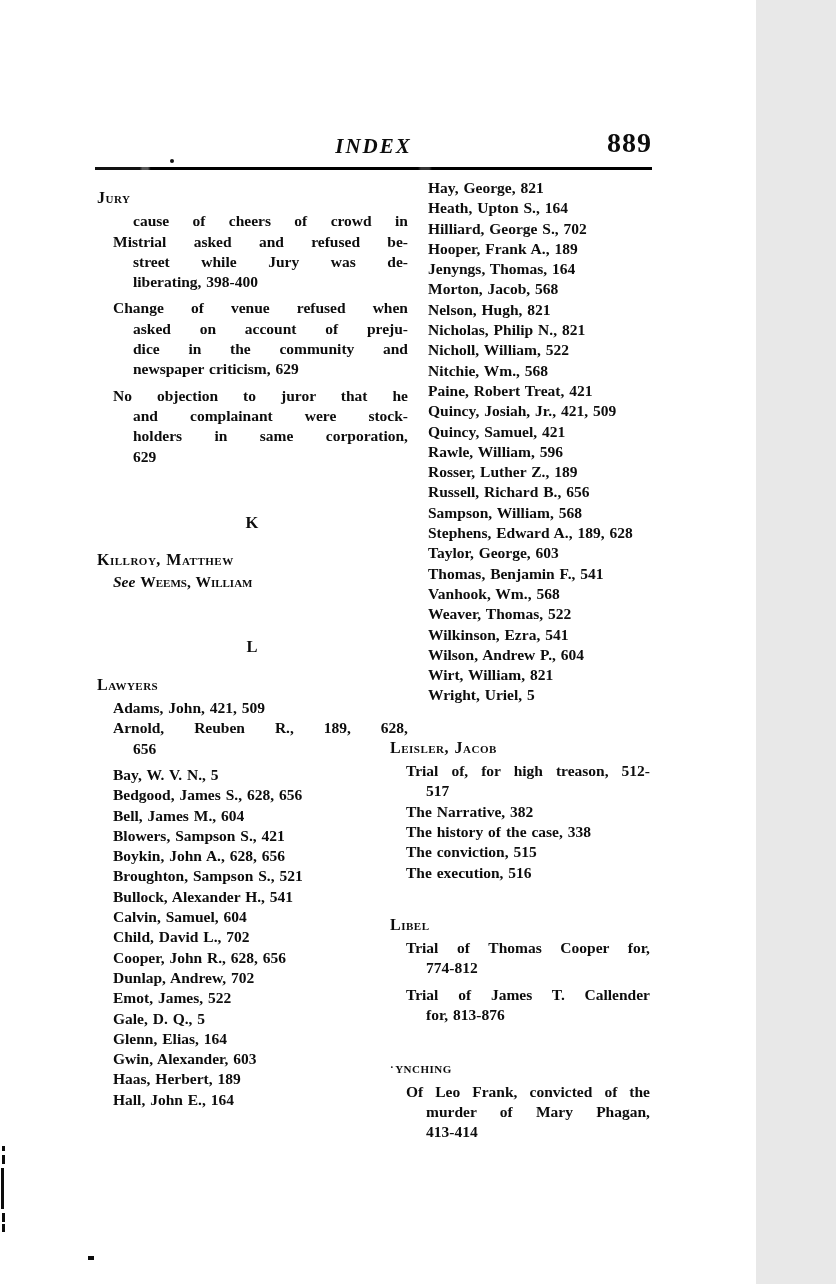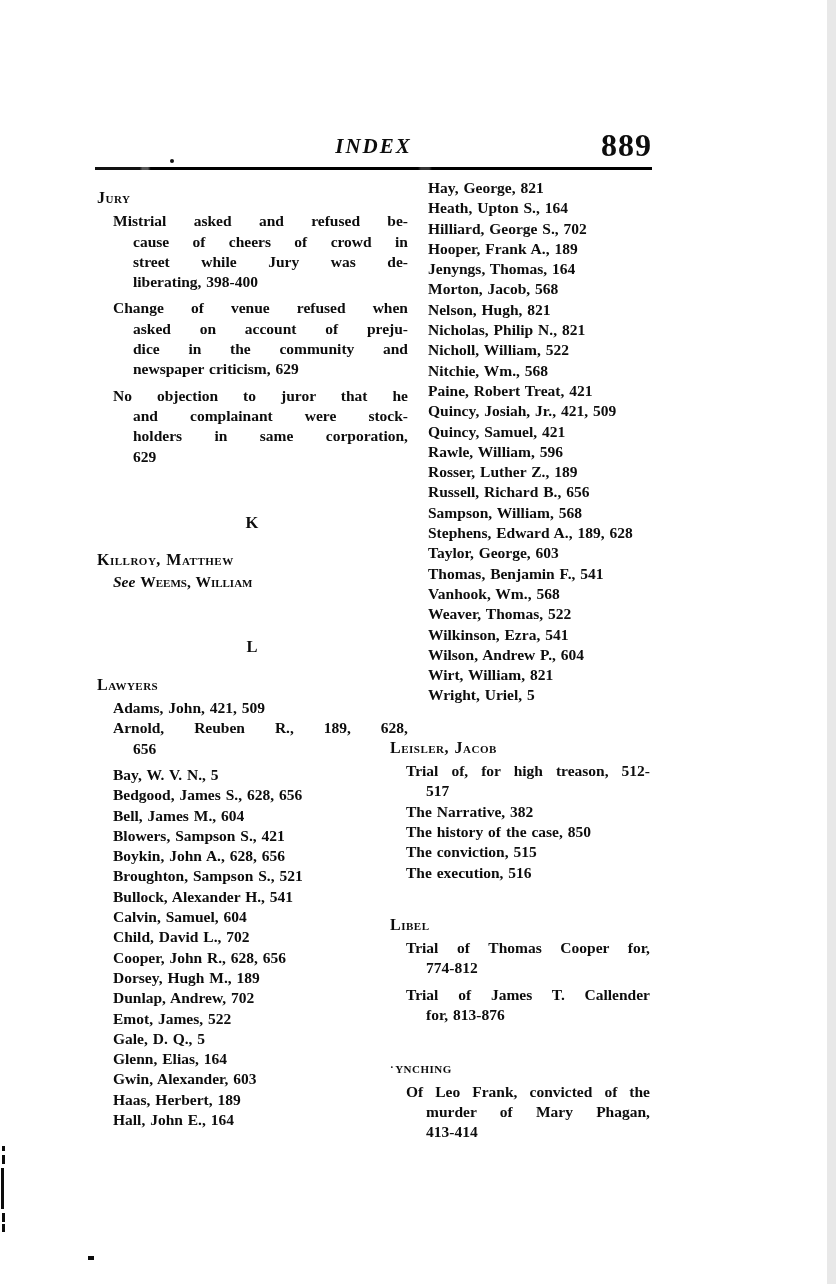--- a/index.html
+++ b/index.html
@@ -1,33 +1,33 @@
 <!DOCTYPE html>
 <html><head>
 <meta charset="utf-8">
 <style>
   html,body{margin:0;padding:0;background:#e8e8e8;}
   .page{
     position:relative;
-    width:827px;height:1284px;
+    width:756px;height:1284px;
     background:#ffffff;
     font-family:"Liberation Serif", serif;
     font-weight:700;
     color:#0d0d0d;
     overflow:hidden;
   }
   
   .title{
     position:absolute;left:95px;top:134px;width:557px;
     text-align:center;font-style:italic;font-size:21px;
     letter-spacing:2px;
   }
   .pagenum{
     position:absolute;left:520px;top:127px;width:132px;
-    text-align:right;font-size:32px;letter-spacing:1px;font-weight:700;
+    text-align:right;font-size:28px;letter-spacing:1px;font-weight:700;
   }
   .rule{
     position:absolute;left:95px;top:167px;width:557px;height:3px;
     background:linear-gradient(90deg,#111 0 8%, #555 8.5% 9.5%, #000 10% 58%, #333 58.5% 60%, #000 60.5% 100%);
   }
   .rule-dot{
     position:absolute;left:170px;top:159px;width:4px;height:4px;
     background:#141414;border-radius:50%;
   }
   
@@ -58,22 +58,22 @@
 <body>
 
 <div class="page">
   <div class="title">INDEX</div>
   <div class="pagenum">889</div>
   <div class="rule"></div>
   <div class="rule-dot"></div>
   <div class="col col-left" id="col-left">
       <div class="blk heading"><span class="sc">Jury</span></div>
       <div class="blk entry">
+        <div class="line cont just">cause of cheers of crowd in</div>
         <div class="line just">Mistrial asked and refused be-</div>
-        <div class="line cont just">cause of cheers of crowd in</div>
         <div class="line cont just">street while Jury was de-</div>
         <div class="line cont">liberating, 398-400</div>
       </div>
       <div class="blk entry gap-s">
         <div class="line just">Change of venue refused when</div>
         <div class="line cont just">asked on account of preju-</div>
         <div class="line cont just">dice in the community and</div>
         <div class="line cont">newspaper criticism, 629</div>
       </div>
       <div class="blk entry gap-s">
@@ -118,23 +118,20 @@
       <div class="blk entry">
         <div class="line">Calvin, Samuel, 604</div>
       </div>
       <div class="blk entry">
         <div class="line">Child, David L., 702</div>
       </div>
       <div class="blk entry">
         <div class="line">Cooper, John R., 628, 656</div>
       </div>
       <div class="blk entry">
-        <div class="line">Dorsey, Hugh M., 189</div>
-      </div>
-      <div class="blk entry">
         <div class="line">Dunlap, Andrew, 702</div>
       </div>
       <div class="blk entry">
         <div class="line">Emot, James, 522</div>
       </div>
       <div class="blk entry">
         <div class="line">Gale, D. Q., 5</div>
       </div>
       <div class="blk entry">
         <div class="line">Glenn, Elias, 164</div>
@@ -230,21 +227,21 @@
       </div>
       <div class="blk heading gap-m"><span class="sc">Leisler, Jacob</span></div>
       <div class="blk entry">
         <div class="line just">Trial of, for high treason, 512-</div>
         <div class="line cont">517</div>
       </div>
       <div class="blk entry">
         <div class="line">The Narrative, 382</div>
       </div>
       <div class="blk entry">
-        <div class="line">The history of the case, 850</div>
+        <div class="line">The history of the case, 338</div>
       </div>
       <div class="blk entry">
         <div class="line">The conviction, 515</div>
       </div>
       <div class="blk entry">
         <div class="line">The execution, 516</div>
       </div>
       <div class="blk heading gap-m"><span class="sc">Libel</span></div>
       <div class="blk entry">
         <div class="line just">Trial of Thomas Cooper for,</div>

